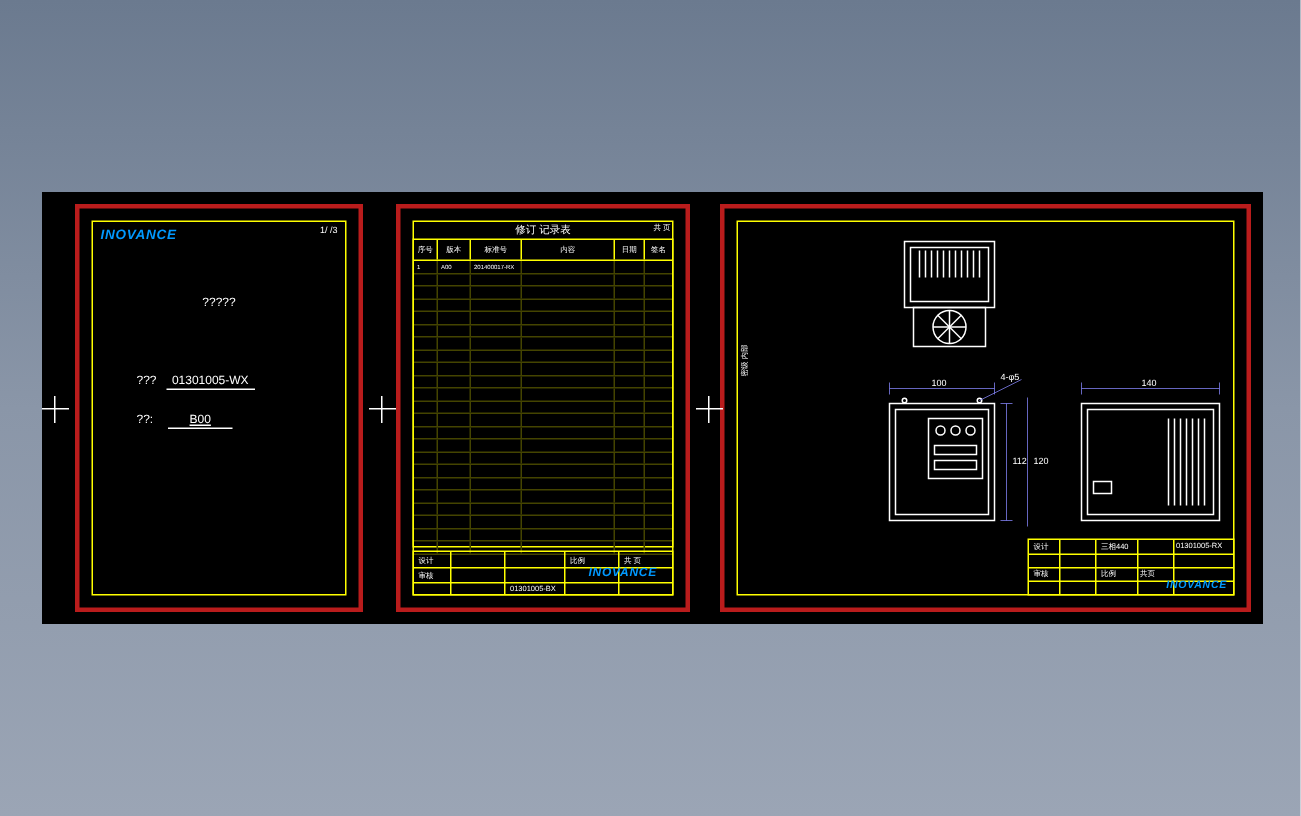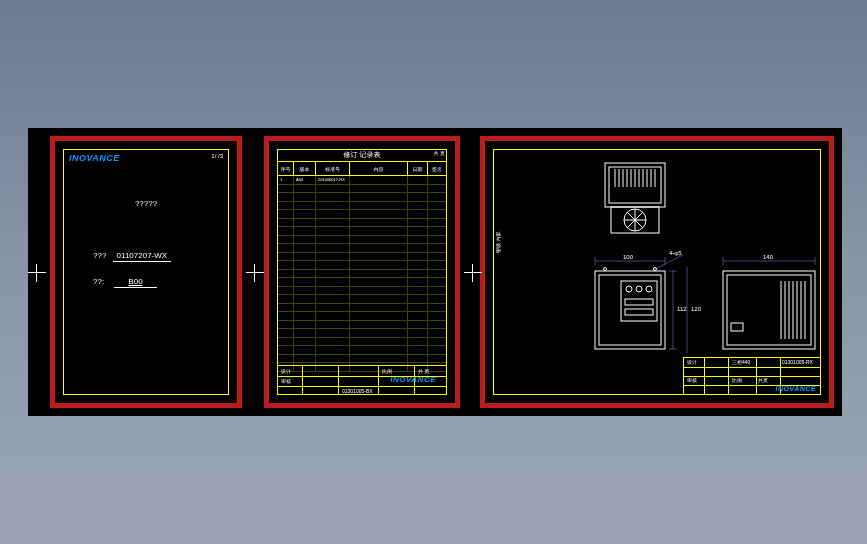--- a/index.html
+++ b/index.html
@@ -10,21 +10,21 @@
   overflow: hidden;
 }
 .canvas {
   position: absolute;
   left: 28px; top: 128px;
   width: 814px; height: 288px;
   background: #000;
 }
 .sheet {
   position: absolute;
-  border: 5px solid #b91c1c;
+  border: 3px solid #b91c1c;
 }
 .sheet1 { left: 22px; top: 8px; width: 192px; height: 272px; }
 .sheet1-inner { position: absolute; left: 8px; top: 8px; right: 8px; bottom: 8px; border: 1px solid #ffff00; }
 .sheet2 { left: 236px; top: 8px; width: 196px; height: 272px; }
 .sheet2-inner { position: absolute; left: 8px; top: 8px; right: 8px; bottom: 8px; border: 1px solid #ffff00; }
 .sheet3 { left: 452px; top: 8px; width: 354px; height: 272px; }
 .sheet3-inner { position: absolute; left: 8px; top: 8px; right: 8px; bottom: 8px; border: 1px solid #ffff00; }
 
 .brand { color: #0099ff; font-size: 9px; font-weight: bold; font-style: italic; letter-spacing: 0.5px; }
 .s1-brand { position: absolute; left: 14px; top: 12px; }
@@ -76,21 +76,21 @@
 
 <div class="canvas">
 
   <div class="sheet sheet1">
     <div class="sheet1-inner"></div>
     <div class="brand s1-brand">INOVANCE</div>
     <div class="s1-tr">1/ /3</div>
     <div class="s1-title">?????</div>
     <div class="s1-row1">
       <span>???</span>
-      <span class="ul">01107207-WX</span>
+      <span class="ul">01301005-WX</span>
     </div>
     <div class="s1-row2">
       <span>??:</span>
       <span class="ul">B00</span>
     </div>
   </div>
 
   <div class="sheet sheet2">
     <div class="sheet2-inner"></div>
     <div class="s2-title">修订 记录表</div>

